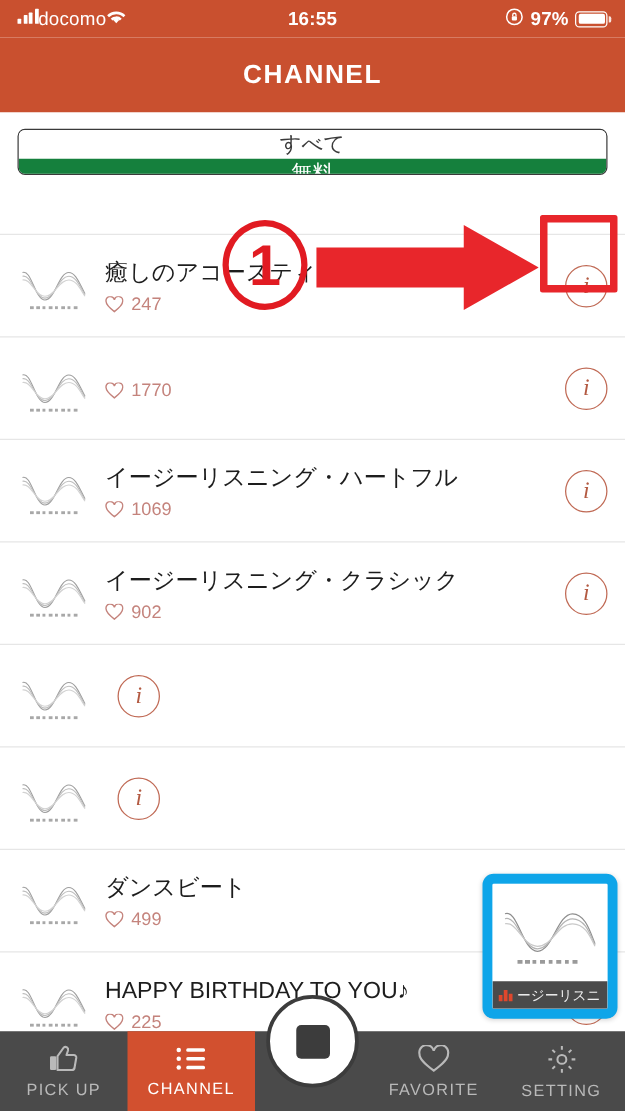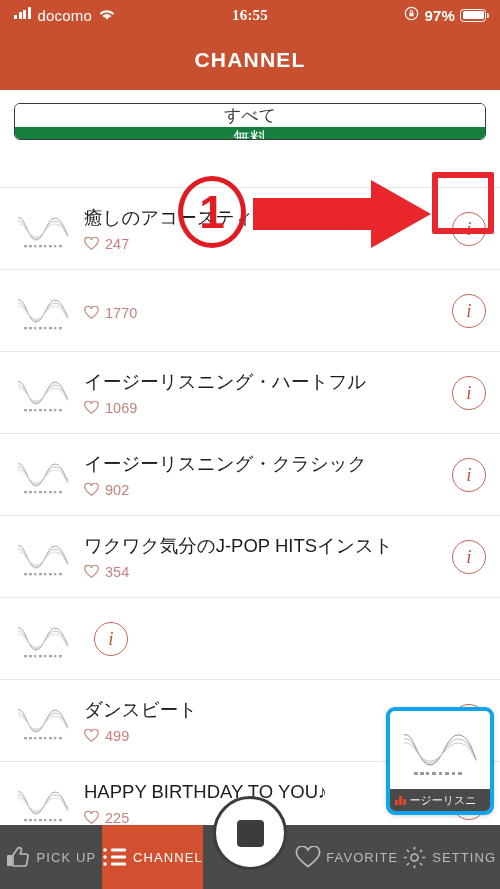--- a/index.html
+++ b/index.html
@@ -10,22 +10,22 @@
     overflow:hidden;
   }
   #app { position:relative; width:500px; height:889px; overflow:hidden; background:#fff; }
 
   
   .statusbar {
     height:30px; background:#c9502f; color:#fff;
     display:flex; align-items:center; padding:0 14px;
     font-size:15px; letter-spacing:.2px;
   }
-  .sb-left { display:flex; align-items:flex-start; gap:7px; flex:1; }
-  .sb-center { flex:0 0 auto; font-weight:600; font-size:15px;font-family:Liberation Serif, serif; }
+  .sb-left { display:flex; align-items:flex-start; flex:1; }
+  .sb-center { flex:0 0 auto; font-weight:600; font-size:15px; }
   .sb-right { display:flex; align-items:center; gap:5px; flex:1; justify-content:flex-end; font-weight:700; }
   .sig { display:flex; align-items:flex-end; gap:1.5px; height:12px; }
   .sig i { display:block; width:3px; background:#fff; border-radius:.5px; }
   .sig i:nth-child(1){height:4px}
   .sig i:nth-child(2){height:6.5px}
   .sig i:nth-child(3){height:9px}
   .sig i:nth-child(4){height:12px}
   .carrier { font-size:15px; }
   .batt {
     width:26px; height:13px; border:1.6px solid #fff; border-radius:3.5px;
@@ -87,21 +87,21 @@
   }
   .ann-arrow { left:253px; top:178px; width:178px; height:72px; }
   .ann-box {
     left:432px; top:172px; width:62px; height:62px;
     border:6px solid #e8262b; border-radius:2px;
   }
 
   
   .mini {
     position:absolute; right:6px; bottom:74px; width:108px; z-index:30;
-    background:#ffffff; border:4px solid #0ea5e9; border-radius:9px; overflow:hidden;
+    background:#ffffff; border:8px solid #0ea5e9; border-radius:9px; overflow:hidden;
     box-shadow:0 1px 4px rgba(0,0,0,.18);
   }
   .mini-art { height:78px; display:flex; align-items:center; justify-content:center; background:#fff; }
   .mini-art svg { width:84px; height:62px; display:block; }
   .mini-bar {
     height:22px; background:#4a4a4a; display:flex; align-items:center;
     gap:4px; padding:0 5px; color:#f0f0f0; font-size:11px;
     white-space:nowrap; overflow:hidden;
   }
   .eqbars { display:flex; align-items:flex-end; gap:1.5px; height:10px; flex:0 0 auto; }
@@ -110,21 +110,21 @@
   .eqbars i:nth-child(2){height:9px}
   .eqbars i:nth-child(3){height:6.5px}
   .mini-txt { overflow:hidden; text-overflow:clip; }
 
   
   .tabbar {
     position:absolute; left:0; right:0; bottom:0; height:64px;
     background:#4a4a4a; display:flex; z-index:50;
   }
   .tab {
-    flex:1; display:flex; flex-direction:row; align-items:center; justify-content:center;
+    flex:1; display:flex; flex-direction:column; align-items:center; justify-content:center;
     gap:5px; color:#b9b9b9; cursor:pointer;
   }
   .tab.active { background:#d2502f; color:#ffffff; }
   .tab .tlabel { font-size:13px; letter-spacing:1.1px; }
   .tab svg { display:block; }
   .stopbtn {
     position:absolute; left:50%; transform:translateX(-50%); bottom:19px;
     width:74px; height:74px; border-radius:50%; background:#ffffff;
     border:3px solid #3c3c3c;
     display:flex; align-items:center; justify-content:center; z-index:60; cursor:pointer;
@@ -326,31 +326,20 @@
               <rect x="15" y="39" width="3" height="2.3"></rect>
     <rect x="20" y="39" width="2.3" height="2.3"></rect>
               <rect x="25" y="39" width="3" height="2.3"></rect>
     <rect x="30" y="39" width="2.3" height="2.3"></rect>
               <rect x="35" y="39" width="3" height="2.3"></rect>
     <rect x="40" y="39" width="2.3" height="2.3"></rect>
               <rect x="45" y="39" width="3" height="2.3"></rect>
   </g>
           </svg>
         </div>
-     <div class="rowbody">
-       <div class="rowtitle">ワクワク気分のJ-POP HITSインスト</div>
-       <div class="likes">
-         <span>
-              <svg width="15" height="14" viewBox="0 0 16 15">
-                <path d="M8 13.2 C2.6 9.1 .9 6.8 .9 4.6 A3.6 3.6 0 0 1 8 3 A3.6 3.6 0 0 1 15.1 4.6 C15.1 6.8 13.4 9.1 8 13.2z" fill="none" stroke="#c4837c" stroke-width="1.2"></path>
-              </svg>
-            </span>
-         <span>354</span>
-       </div>
-     </div>
      <div class="infobtn">i</div>
       </div>
       <div class="row">
         <div class="thumb">
           <svg viewBox="0 0 58 46">
   <g fill="none" stroke="#9e9e9e" stroke-width="0.9">
     <path d="M4 12 C11 9 14 34 22 34 C30 34 33 12 41 12 C47 12 50 22 54 29"></path>
     <path d="M4 15 C11 13 14 32.5 22 32.5 C30 32.5 33 15 41 15 C47 15 50 23.5 54 30" stroke="#bdbdbd"></path>
     <path d="M4 18 C11 16.5 14 31 22 31 C30 31 33 18 41 18 C47 18 50 25 54 31" stroke="#d2d2d2"></path>
   </g>

